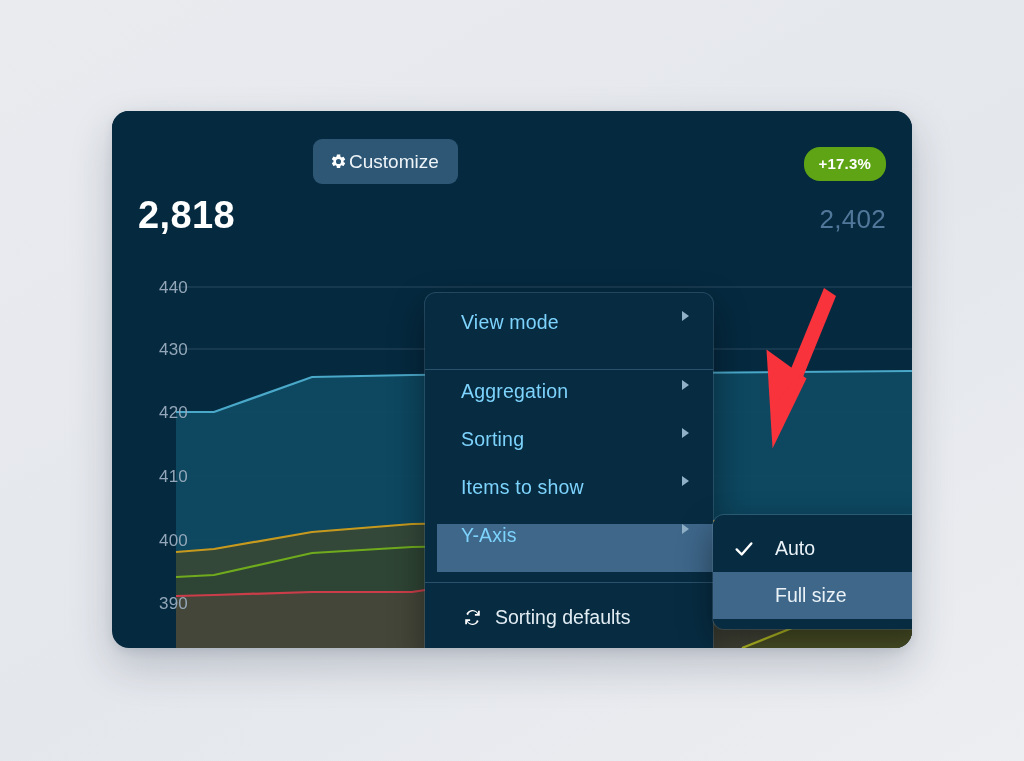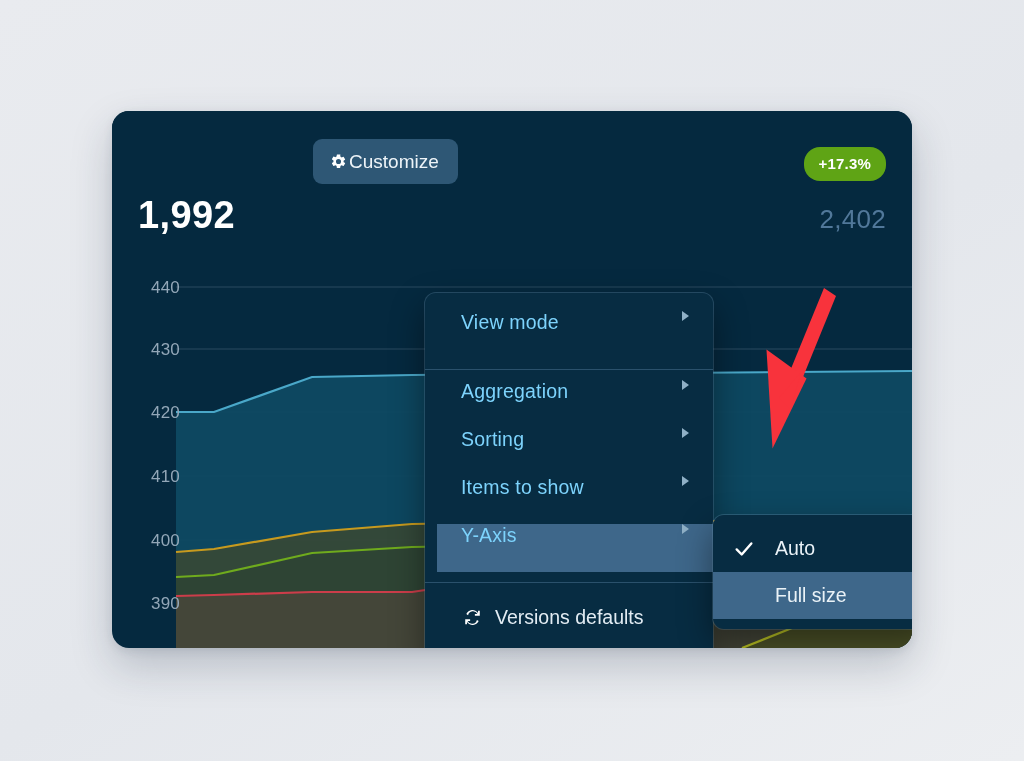--- a/index.html
+++ b/index.html
@@ -46,21 +46,21 @@
     right: 0;
     width: 56px;
     text-align: right;
     font-size: 17px;
     color: #93a7b8;
     letter-spacing: .2px;
     line-height: 1;
   }
   #ytick-wrap {
     position: absolute;
-    left: 4px; top: 0;
+    left: 12px; top: 0;
     width: 64px;
     height: 442px;
     z-index: 3;
   }
 
   
   #card-header {
     position: absolute;
     left: 0; top: 0;
     width: 800px;
@@ -283,21 +283,21 @@
         <div class="ytick-label" style="top:168px">440</div>
         <div class="ytick-label" style="top:230px">430</div>
         <div class="ytick-label" style="top:293px">420</div>
         <div class="ytick-label" style="top:357px">410</div>
         <div class="ytick-label" style="top:421px">400</div>
         <div class="ytick-label" style="top:484px">390</div>
       </div>
     </div>
 
     <div id="card-header">
-      <div id="big-value">1,992</div>
+      <div id="big-value">2,818</div>
       <div id="compare-value">2,402</div>
       <div id="delta-badge">+17.3%</div>
 
       <div id="customize-btn">
         <span>
           <svg class="gear" viewBox="0 0 24 24" fill="#ffffff">
             <path d="M19.14 12.94a7.43 7.43 0 0 0 .06-.94 7.43 7.43 0 0 0-.06-.94l2.03-1.58a.48.48 0 0 0 .12-.62l-1.92-3.32a.48.48 0 0 0-.59-.21l-2.39.96a7.06 7.06 0 0 0-1.62-.94l-.36-2.54A.47.47 0 0 0 13.94 2h-3.84a.47.47 0 0 0-.47.4l-.36 2.54c-.59.24-1.13.56-1.62.94l-2.39-.96a.48.48 0 0 0-.59.21L2.75 8.45a.48.48 0 0 0 .12.62l2.03 1.58a7.6 7.6 0 0 0 0 1.88l-2.03 1.58a.48.48 0 0 0-.12.62l1.92 3.32c.12.21.37.29.59.21l2.39-.96c.49.38 1.03.7 1.62.94l.36 2.54c.04.23.24.4.47.4h3.84c.23 0 .43-.17.47-.4l.36-2.54c.59-.24 1.13-.56 1.62-.94l2.39.96c.22.08.47 0 .59-.21l1.92-3.32a.48.48 0 0 0-.12-.62l-2.03-1.58ZM12 15.6A3.6 3.6 0 1 1 15.6 12 3.6 3.6 0 0 1 12 15.6Z"></path>
           </svg>
         </span>
         <span>Customize</span>
@@ -340,21 +340,21 @@
       <div class="menu-divider"></div>
       <div class="menu-gap"></div>
 
       <div id="restore-row">
         <span>
           <svg class="refresh-icon" viewBox="0 0 24 24" fill="#ffffff">
             <path d="M4.2 7.6A8.6 8.6 0 0 1 19 6.2V3.6h2.2v6.2H15V7.6h3.3A6.4 6.4 0 0 0 6.4 9.0L4.2 7.6Z"></path>
             <path d="M19.8 16.4A8.6 8.6 0 0 1 5 17.8v2.6H2.8v-6.2H9v2.2H5.7a6.4 6.4 0 0 0 11.9-1.4l2.2 1.4Z"></path>
           </svg>
         </span>
-        <span>Versions defaults</span>
+        <span>Sorting defaults</span>
       </div>
 
       <div class="menu-pad-bottom"></div>
     </div>
 
     <div id="submenu">
       <div class="sub-pad"></div>
 
       <div class="sub-row">
         <span class="check">

